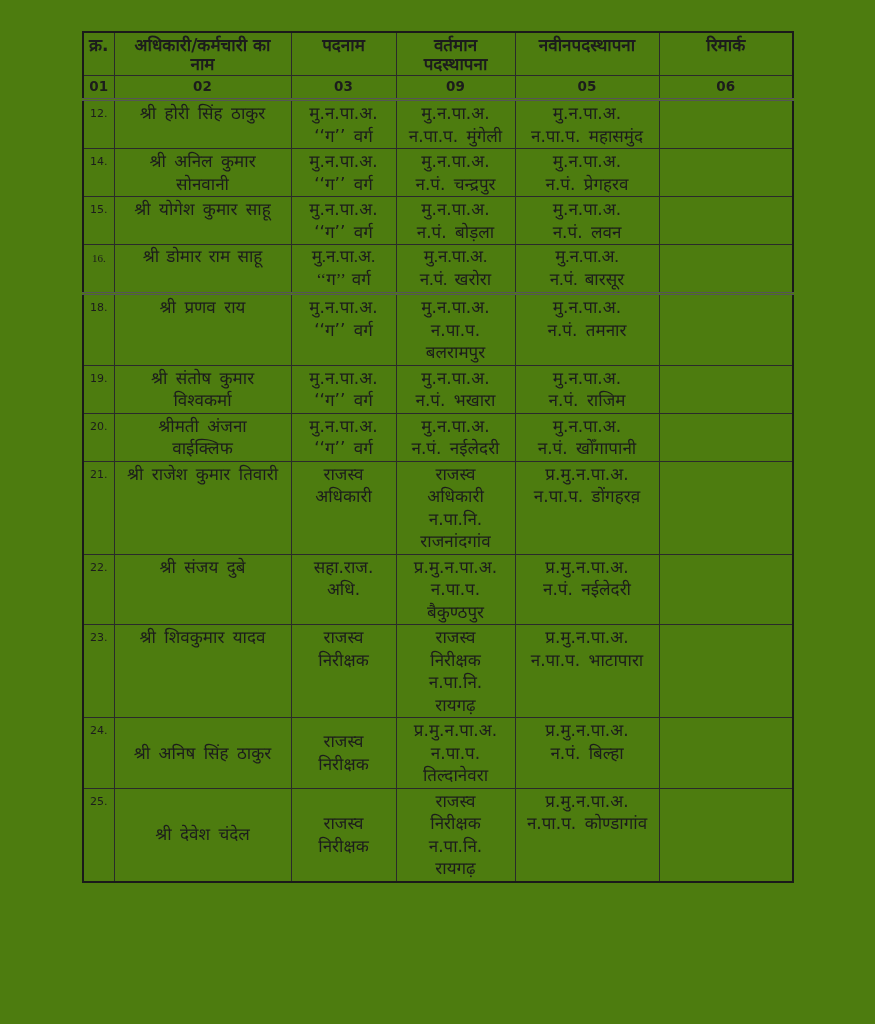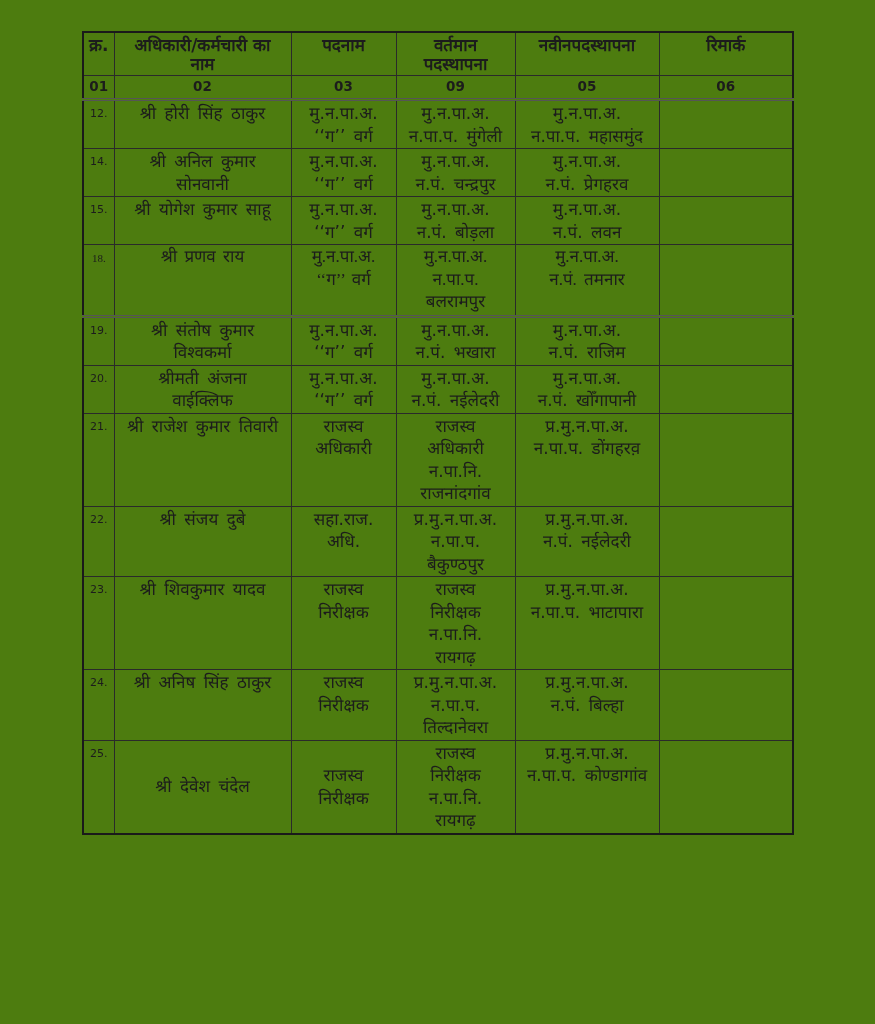--- a/index.html
+++ b/index.html
@@ -166,20 +166,39 @@
             <div class="ln">मु.न.पा.अ.</div>
             <div class="ln">न.पं. बोड़ला</div>
           </td>
           <td>
             <div class="ln">मु.न.पा.अ.</div>
             <div class="ln">न.पं. लवन</div>
           </td>
           <td></td>
         </tr>
         <tr>
+          <td class="serial-cell">16.</td>
+          <td>
+            <div class="ln">श्री डोमार राम साहू</div>
+          </td>
+          <td>
+            <div class="ln">मु.न.पा.अ.</div>
+            <div class="ln">‘‘ग’’ वर्ग</div>
+          </td>
+          <td>
+            <div class="ln">मु.न.पा.अ.</div>
+            <div class="ln">न.पं. खरोरा</div>
+          </td>
+          <td>
+            <div class="ln">मु.न.पा.अ.</div>
+            <div class="ln">न.पं. बारसूर</div>
+          </td>
+          <td></td>
+        </tr>
+        <tr>
           <td class="serial-cell">18.</td>
           <td>
             <div class="ln">श्री प्रणव राय</div>
           </td>
           <td>
             <div class="ln">मु.न.पा.अ.</div>
             <div class="ln">‘‘ग’’ वर्ग</div>
           </td>
           <td>
             <div class="ln">मु.न.पा.अ.</div>

